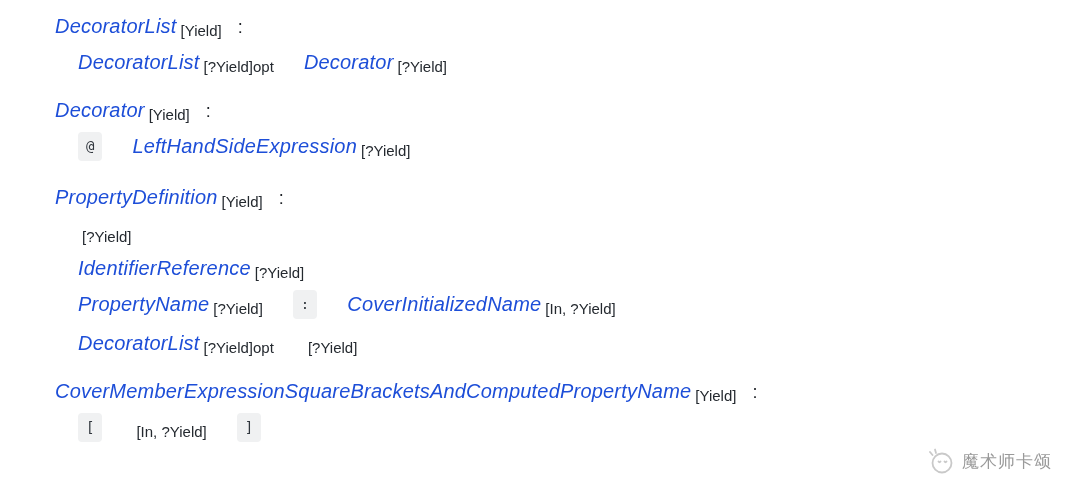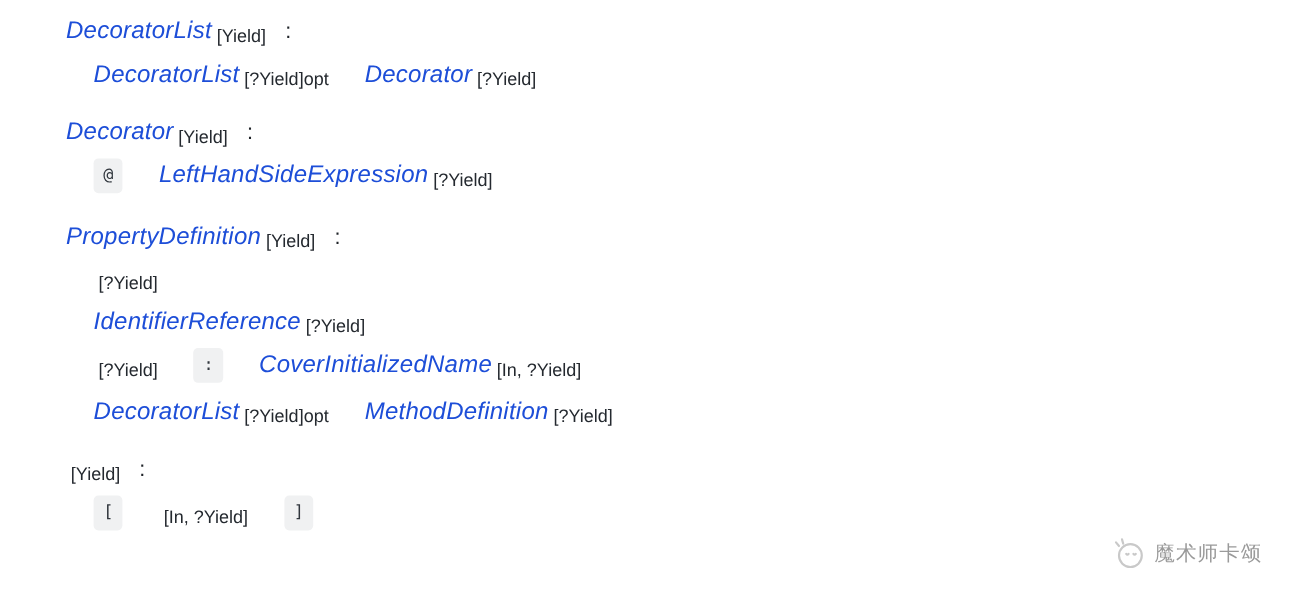--- a/index.html
+++ b/index.html
@@ -123,42 +123,43 @@
       </span>
     </div>
     <div class="line alt">
       <span class="tok">
         <span class="nt">IdentifierReference</span>
         <span class="sub">[?Yield]</span>
       </span>
     </div>
     <div class="line alt">
       <span class="tok">
+        <span class="nt">PropertyName</span>
         <span class="sub">[?Yield]</span>
       </span>
       <span class="badge">:</span>
       <span class="tok">
         <span class="nt">CoverInitializedName</span>
         <span class="sub">[In, ?Yield]</span>
       </span>
     </div>
     <div class="line alt">
       <span class="tok">
         <span class="nt">DecoratorList</span>
         <span class="sub">[?Yield]opt</span>
       </span>
       <span class="tok">
-        <span class="nt">MethodDefinition</span>
         <span class="sub">[?Yield]</span>
       </span>
     </div>
   </div>
 
   <div class="production">
     <div class="line">
+      <span class="nt">CoverMemberExpressionSquareBracketsAndComputedPropertyName</span>
       <span class="sub">[Yield]</span>
       <span class="colon">:</span>
     </div>
     <div class="line alt">
       <span class="badge">[</span>
       <span class="tok">
         <span class="sub">[In, ?Yield]</span>
       </span>
       <span class="badge">]</span>
     </div>

